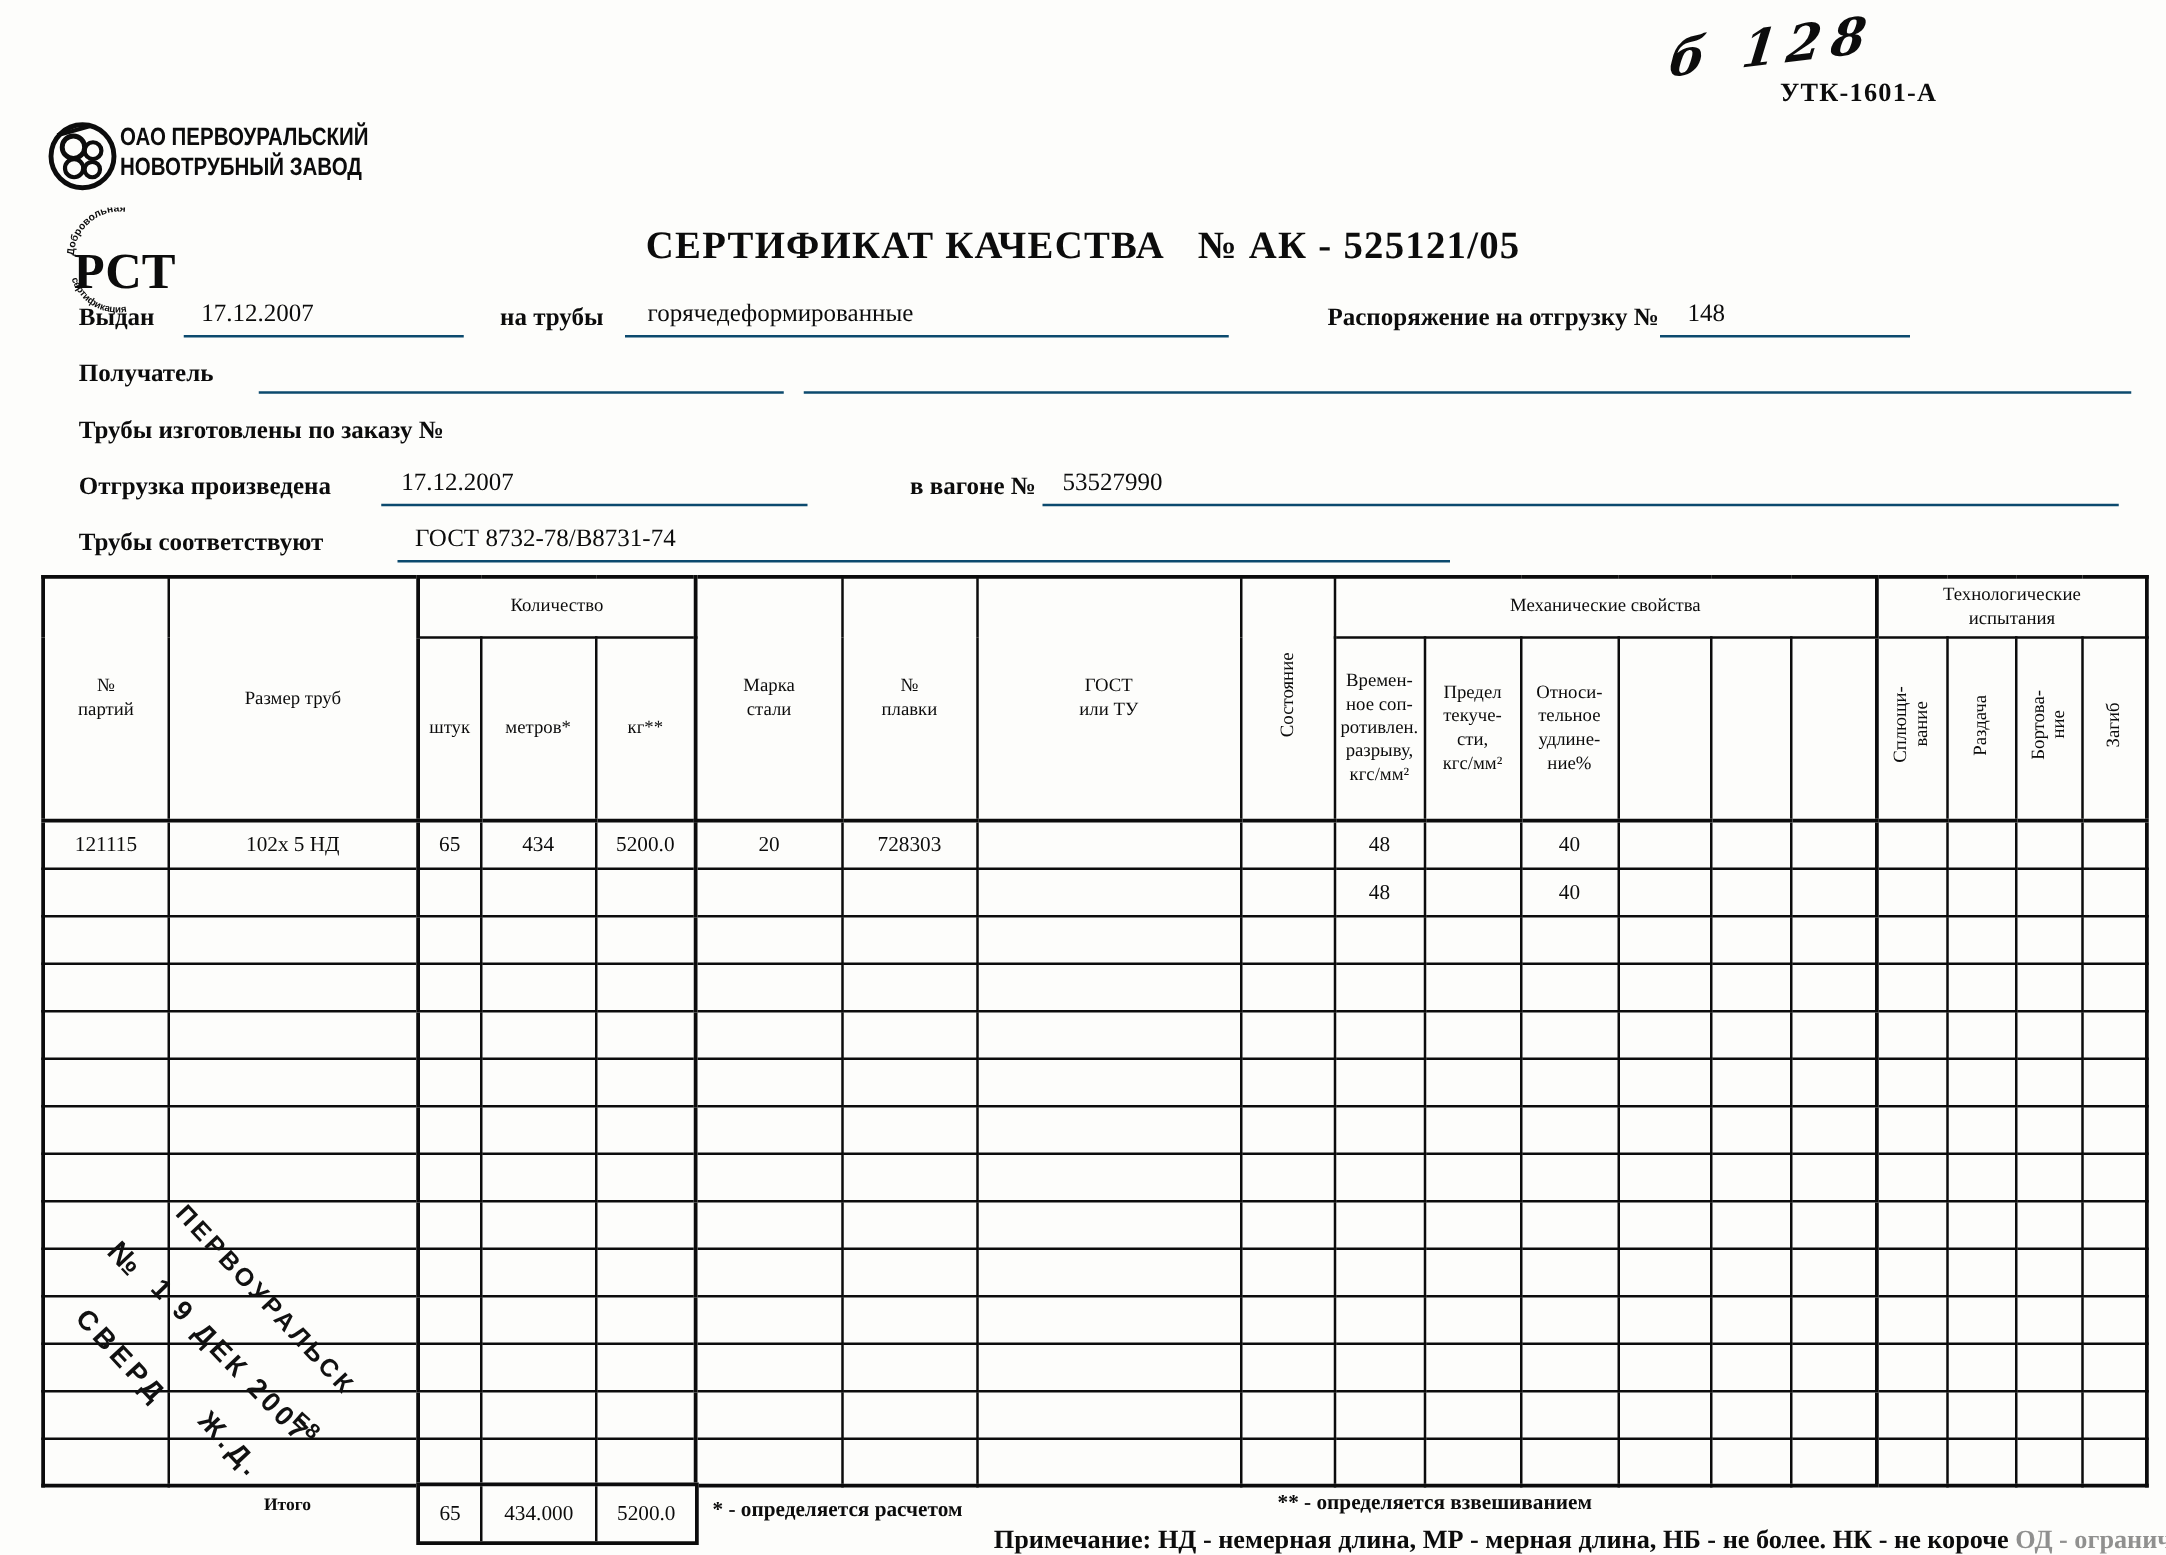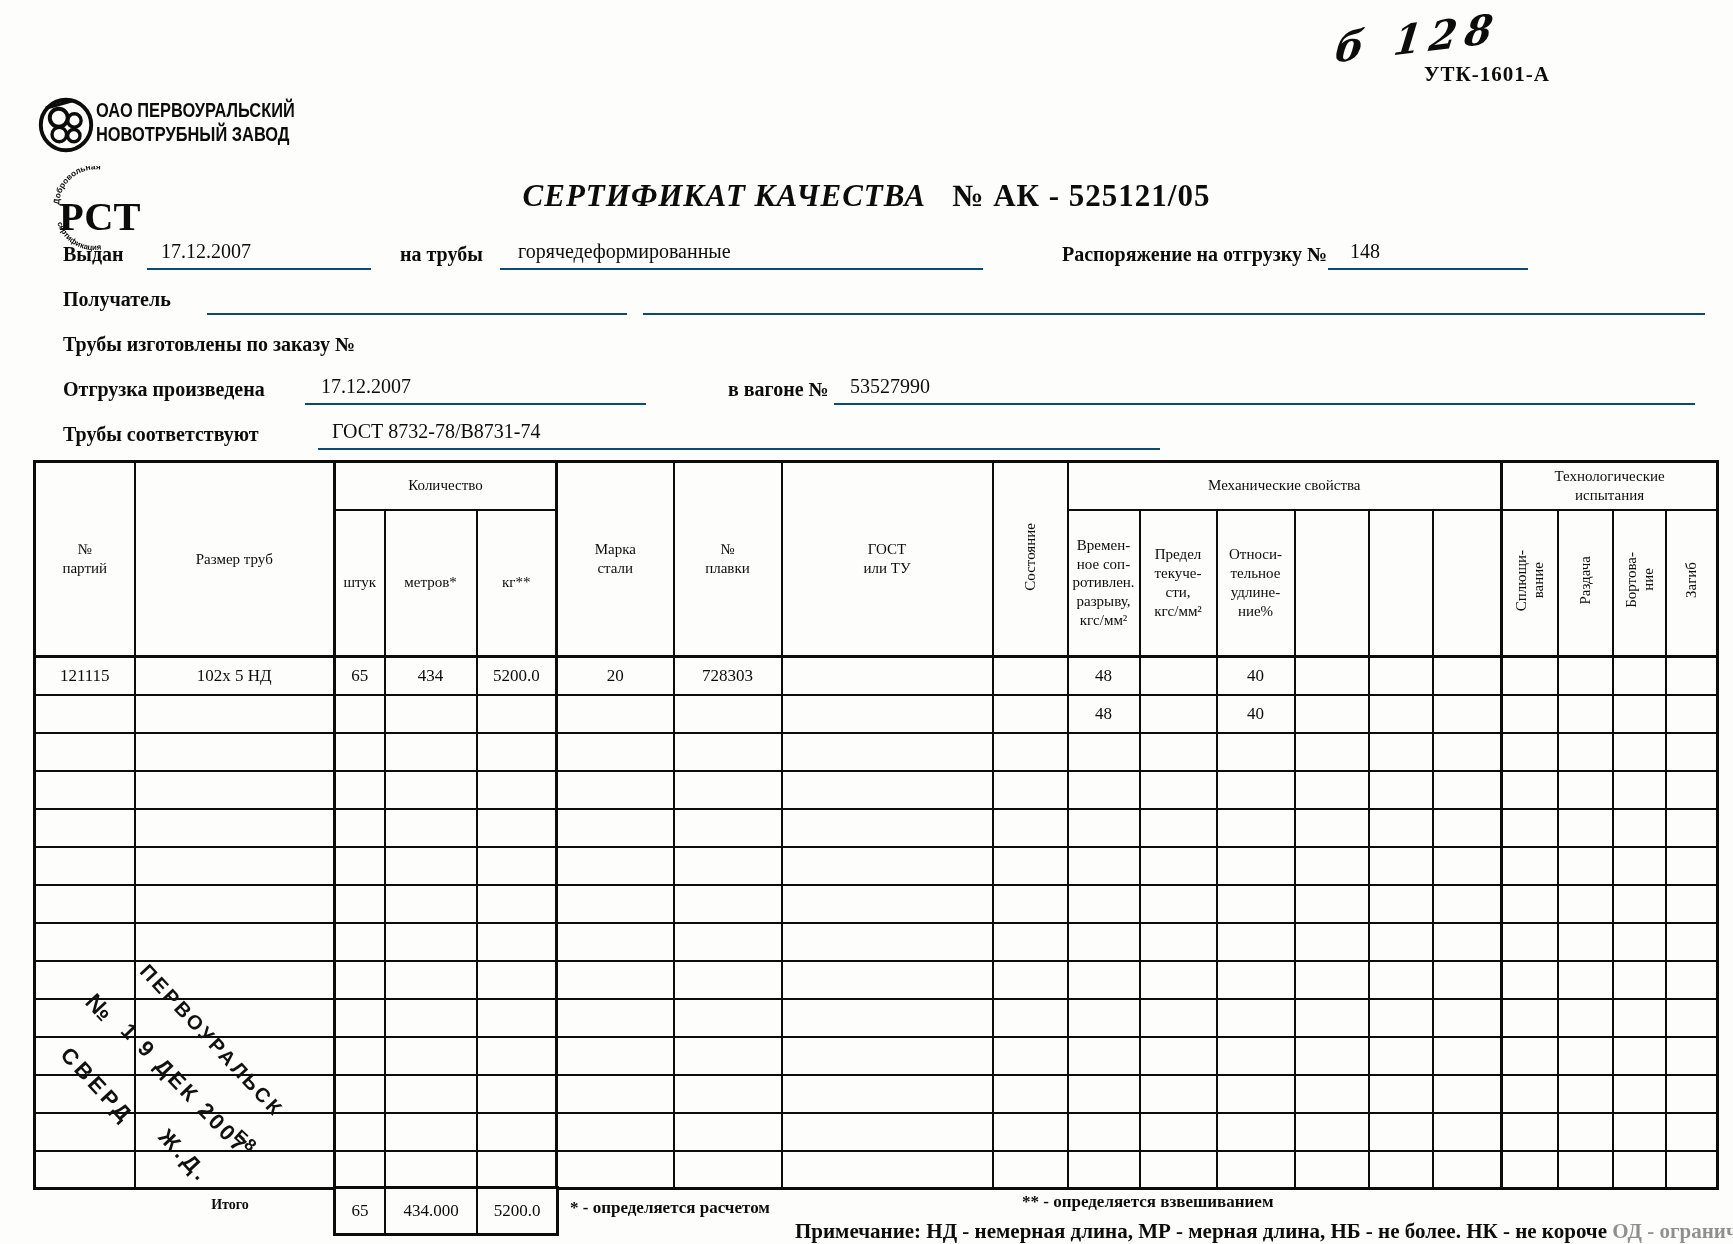--- a/index.html
+++ b/index.html
@@ -1,20 +1,20 @@
 <!DOCTYPE html>
 <html><head>
 <meta charset="utf-8">
 <style>
   html,body{margin:0;padding:0;background:#888;}
   .page{position:relative;width:1733px;height:1244px;background:#fdfdfb;
         font-family:"Liberation Serif",serif;color:#0c0c0c;overflow:hidden;margin:0 auto;}
   .abs{position:absolute;}
   .b{font-weight:bold;}
-  .i{font-style:italic;}
+  .i{}
 
   
   .handwritten{font-family:"DejaVu Serif",serif;font-style:italic;font-weight:bold;
                font-size:40px;letter-spacing:8px;transform:rotate(-7deg) skewX(-14deg);}
   .form-code{font-size:21px;letter-spacing:1px;}
 
   
   .company-name{font-family:"Liberation Sans",sans-serif;font-weight:bold;font-size:20px;
                 line-height:1.2;transform:scaleX(.82);transform-origin:left top;white-space:nowrap;}
   .addr1{font-size:18.5px;font-weight:bold;white-space:nowrap;}

